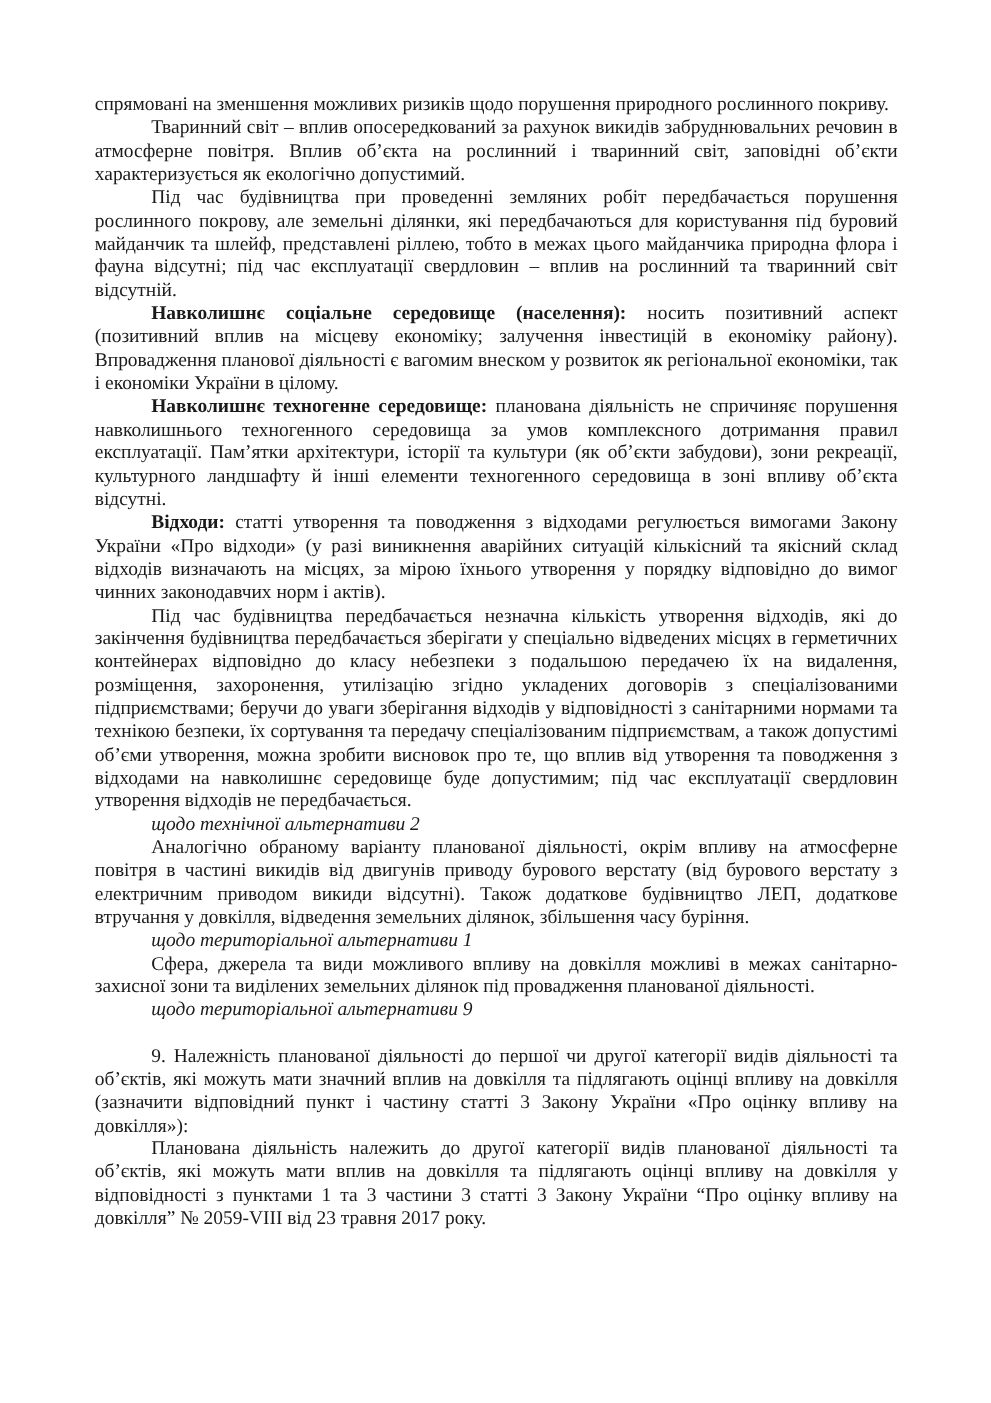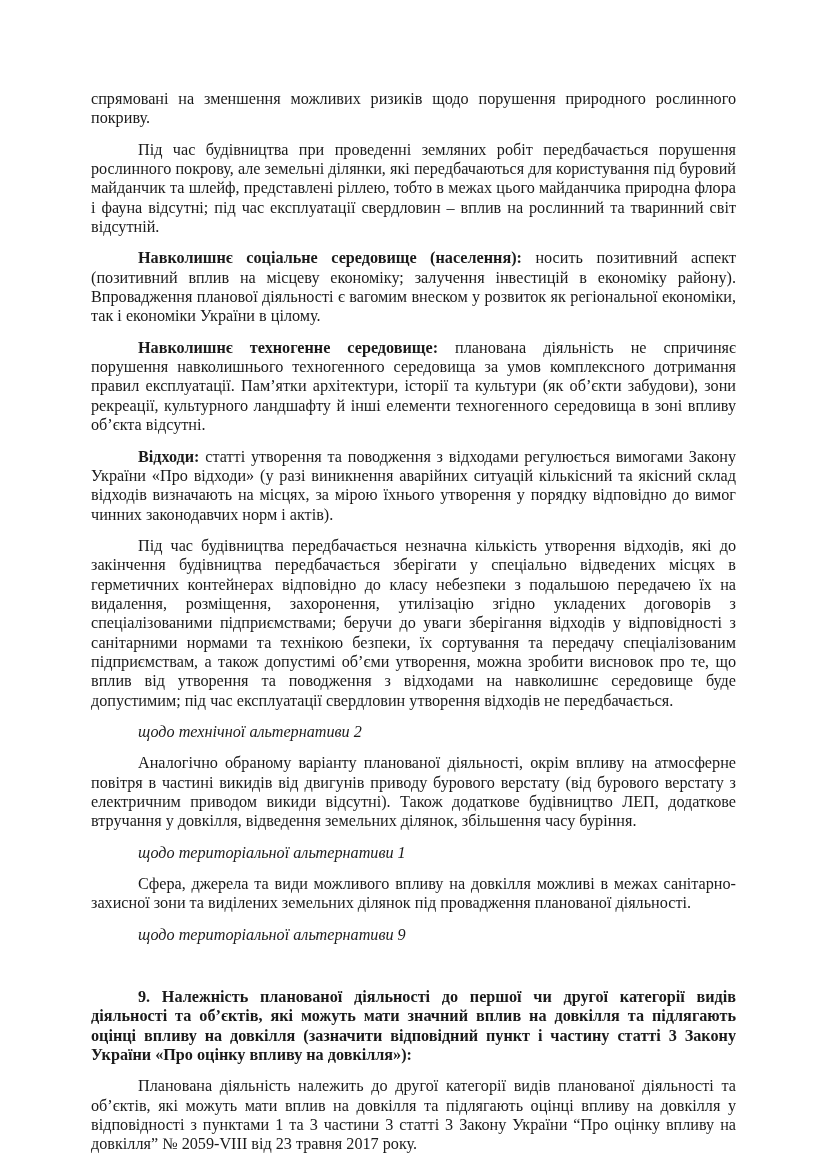--- a/index.html
+++ b/index.html
@@ -8,34 +8,35 @@
     position: absolute;
     left: 79px;
     top: 78px;
     width: 669px;
     font-family: "Liberation Serif", serif;
     font-size: 16.2px;
     line-height: 19.35px;
     color: #1a1a1a;
     text-align: justify;
   }
-  .page p { margin: 12px; }
+  .page p { margin: 0; }
   .indent { text-indent: 47px; }
   .sub-indent { padding-left: 47px; }
   .b { font-weight: bold; }
   .bi { font-weight: normal; font-style: italic; }
   .gap { height: 19px; }
-  .heading { font-weight: bold; text-indent: 47px; }
+  .heading { font-weight: normal; text-indent: 47px; }
 </style>
 </head>
 <body>
 
 <div class="page">
   <p>спрямовані на зменшення можливих ризиків щодо порушення природного рослинного покриву.</p>
 
+  <p class="indent">Тваринний світ – вплив опосередкований за рахунок викидів забруднювальних речовин в атмосферне повітря. Вплив об’єкта на рослинний і тваринний світ, заповідні об’єкти характеризується як екологічно допустимий.</p>
 
   <p class="indent">Під час будівництва при проведенні земляних робіт передбачається порушення рослинного покрову, але земельні ділянки, які передбачаються для користування під буровий майданчик та шлейф, представлені ріллею, тобто в межах цього майданчика природна флора і фауна відсутні; під час експлуатації свердловин – вплив на рослинний та тваринний світ відсутній.</p>
 
   <p class="indent"><span class="b">Навколишнє соціальне середовище (населення):</span><span> носить позитивний аспект (позитивний вплив на місцеву економіку; залучення інвестицій в економіку району). Впровадження планової діяльності є вагомим внеском у розвиток як регіональної економіки, так і економіки України в цілому.</span></p>
 
   <p class="indent"><span class="b">Навколишнє техногенне середовище:</span><span> планована діяльність не спричиняє порушення навколишнього техногенного середовища за умов комплексного дотримання правил експлуатації. Пам’ятки архітектури, історії та культури (як об’єкти забудови), зони рекреації, культурного ландшафту й інші елементи техногенного середовища в зоні впливу об’єкта відсутні.</span></p>
 
   <p class="indent"><span class="b">Відходи:</span><span> статті утворення та поводження з відходами регулюється вимогами Закону України «Про відходи» (у разі виникнення аварійних ситуацій кількісний та якісний склад відходів визначають на місцях, за мірою їхнього утворення у порядку відповідно до вимог чинних законодавчих норм і актів).</span></p>
 
   <p class="indent">Під час будівництва передбачається незначна кількість утворення відходів, які до закінчення будівництва передбачається зберігати у спеціально відведених місцях в герметичних контейнерах відповідно до класу небезпеки з подальшою передачею їх на видалення, розміщення, захоронення, утилізацію згідно укладених договорів з спеціалізованими підприємствами; беручи до уваги зберігання відходів у відповідності з санітарними нормами та технікою безпеки, їх сортування та передачу спеціалізованим підприємствам, а також допустимі об’єми утворення, можна зробити висновок про те, що вплив від утворення та поводження з відходами на навколишнє середовище буде допустимим; під час експлуатації свердловин утворення відходів не передбачається.</p>

